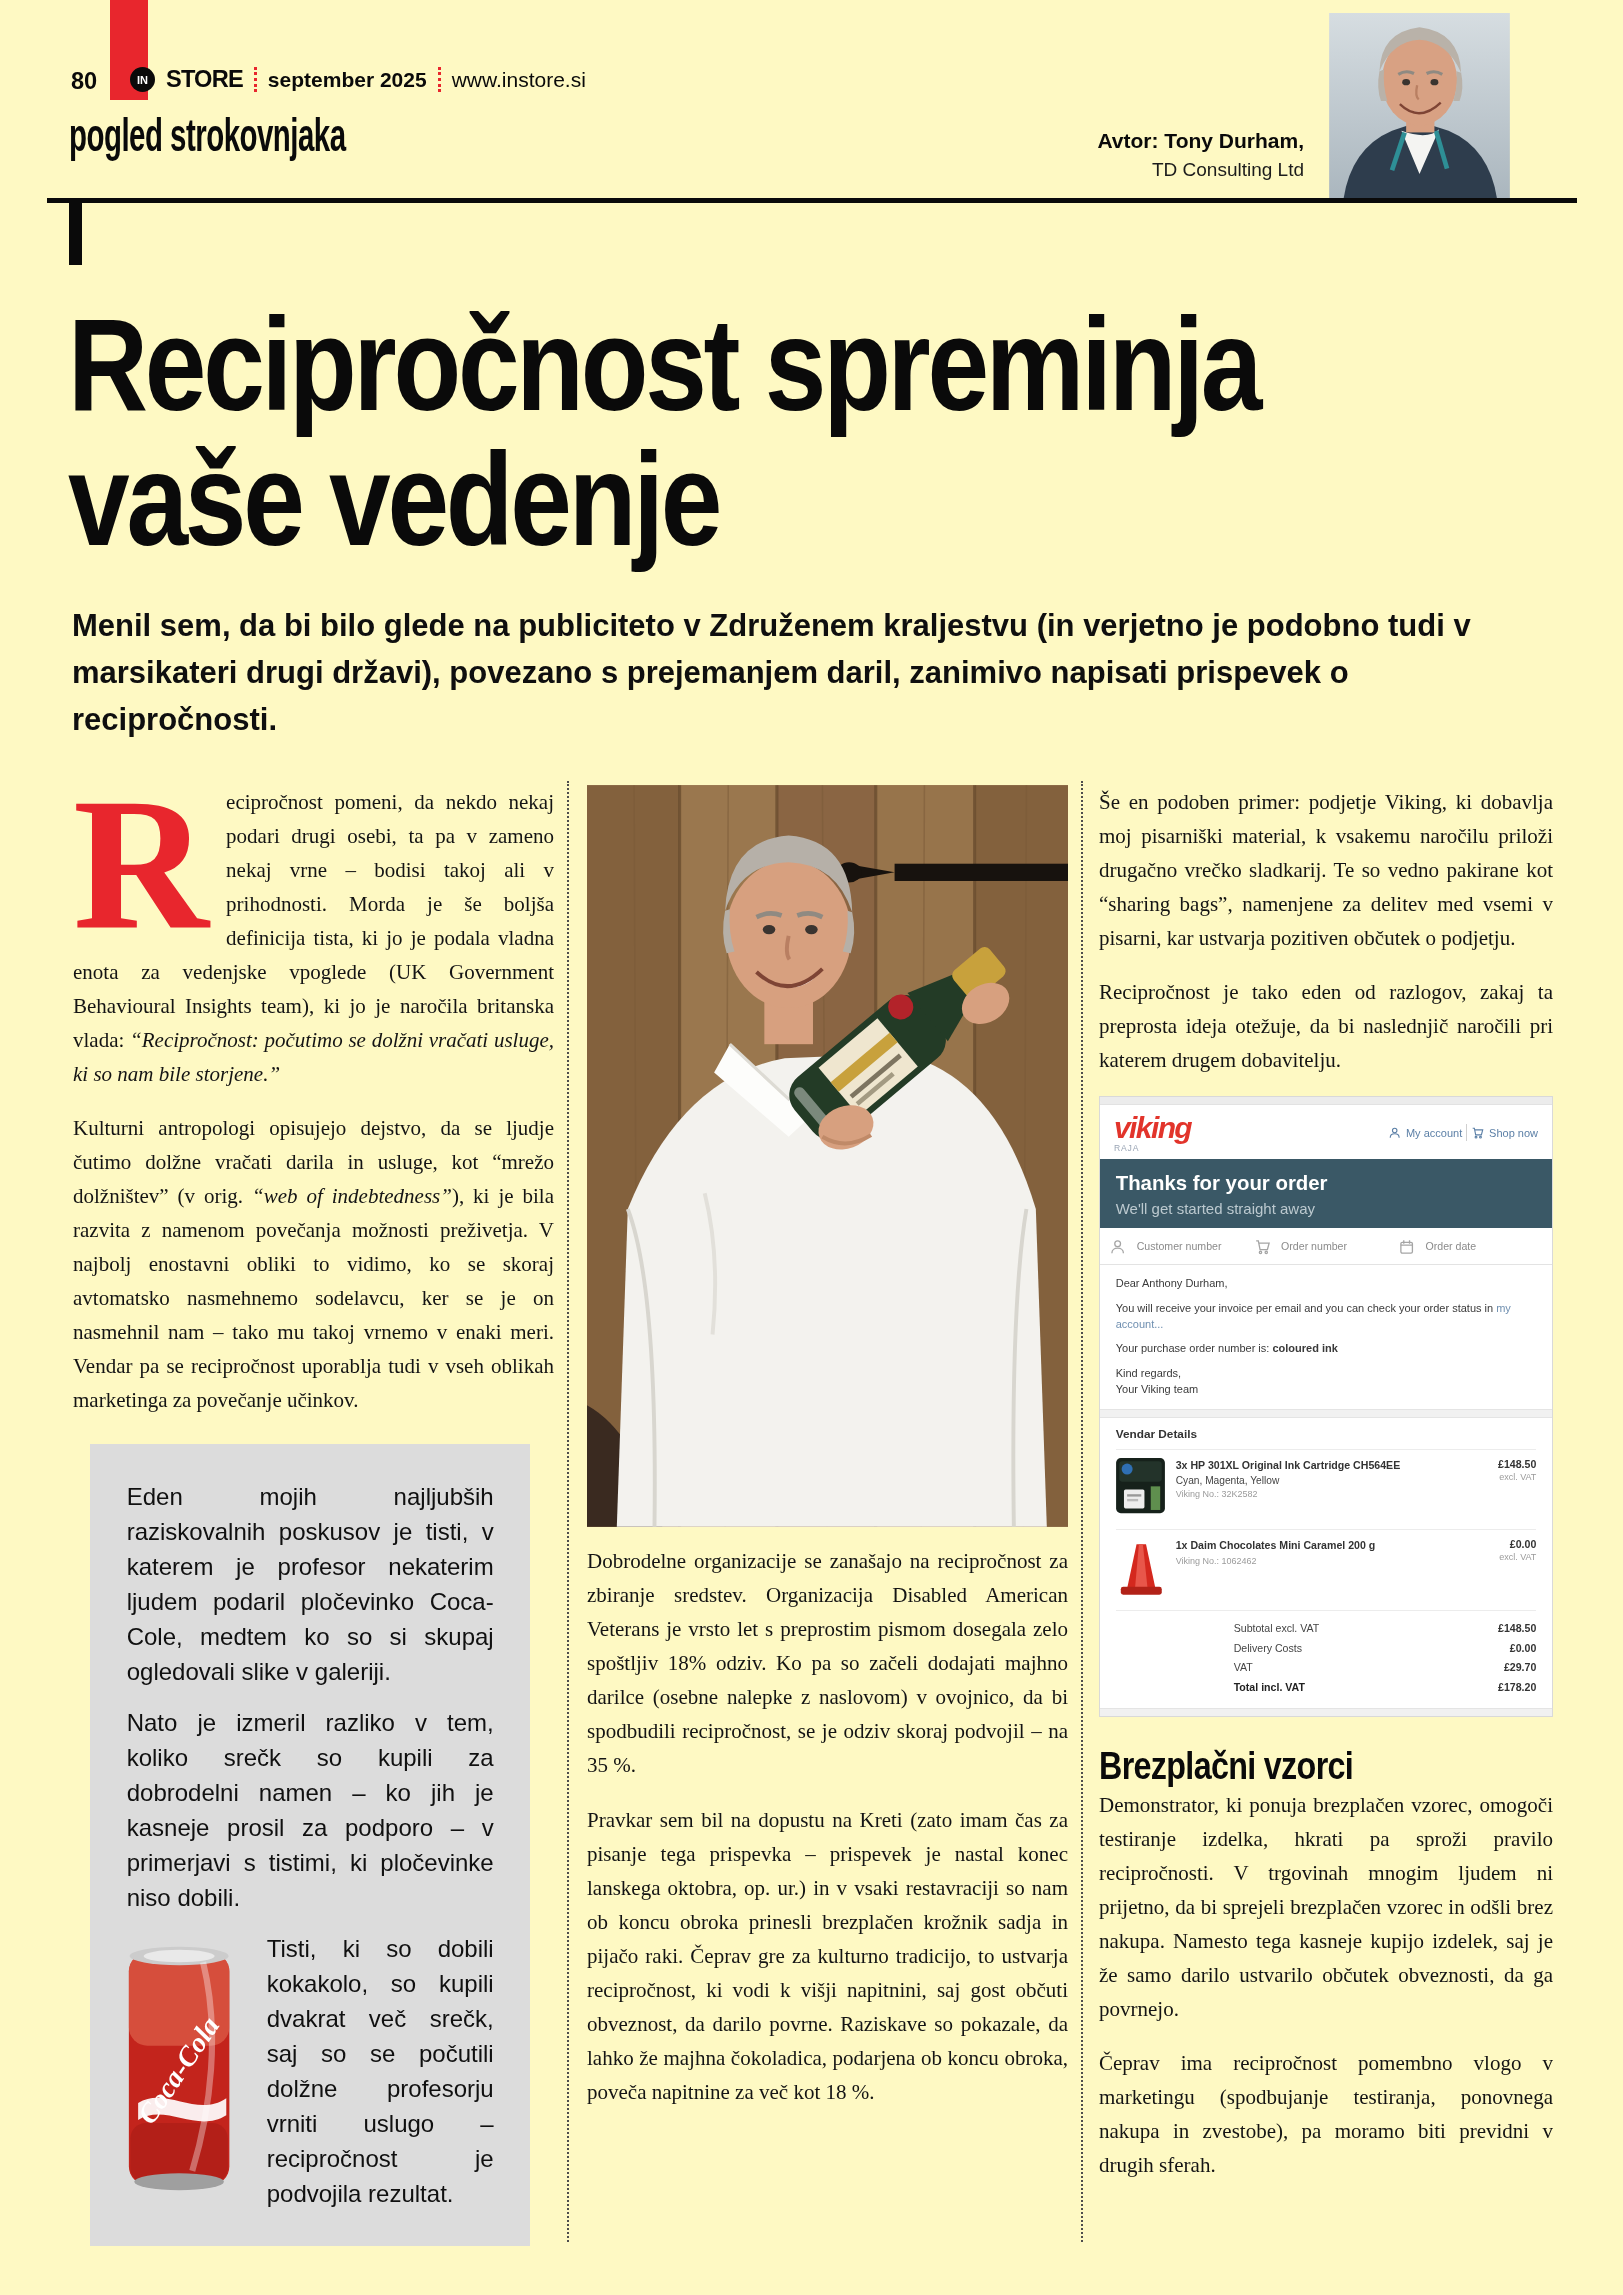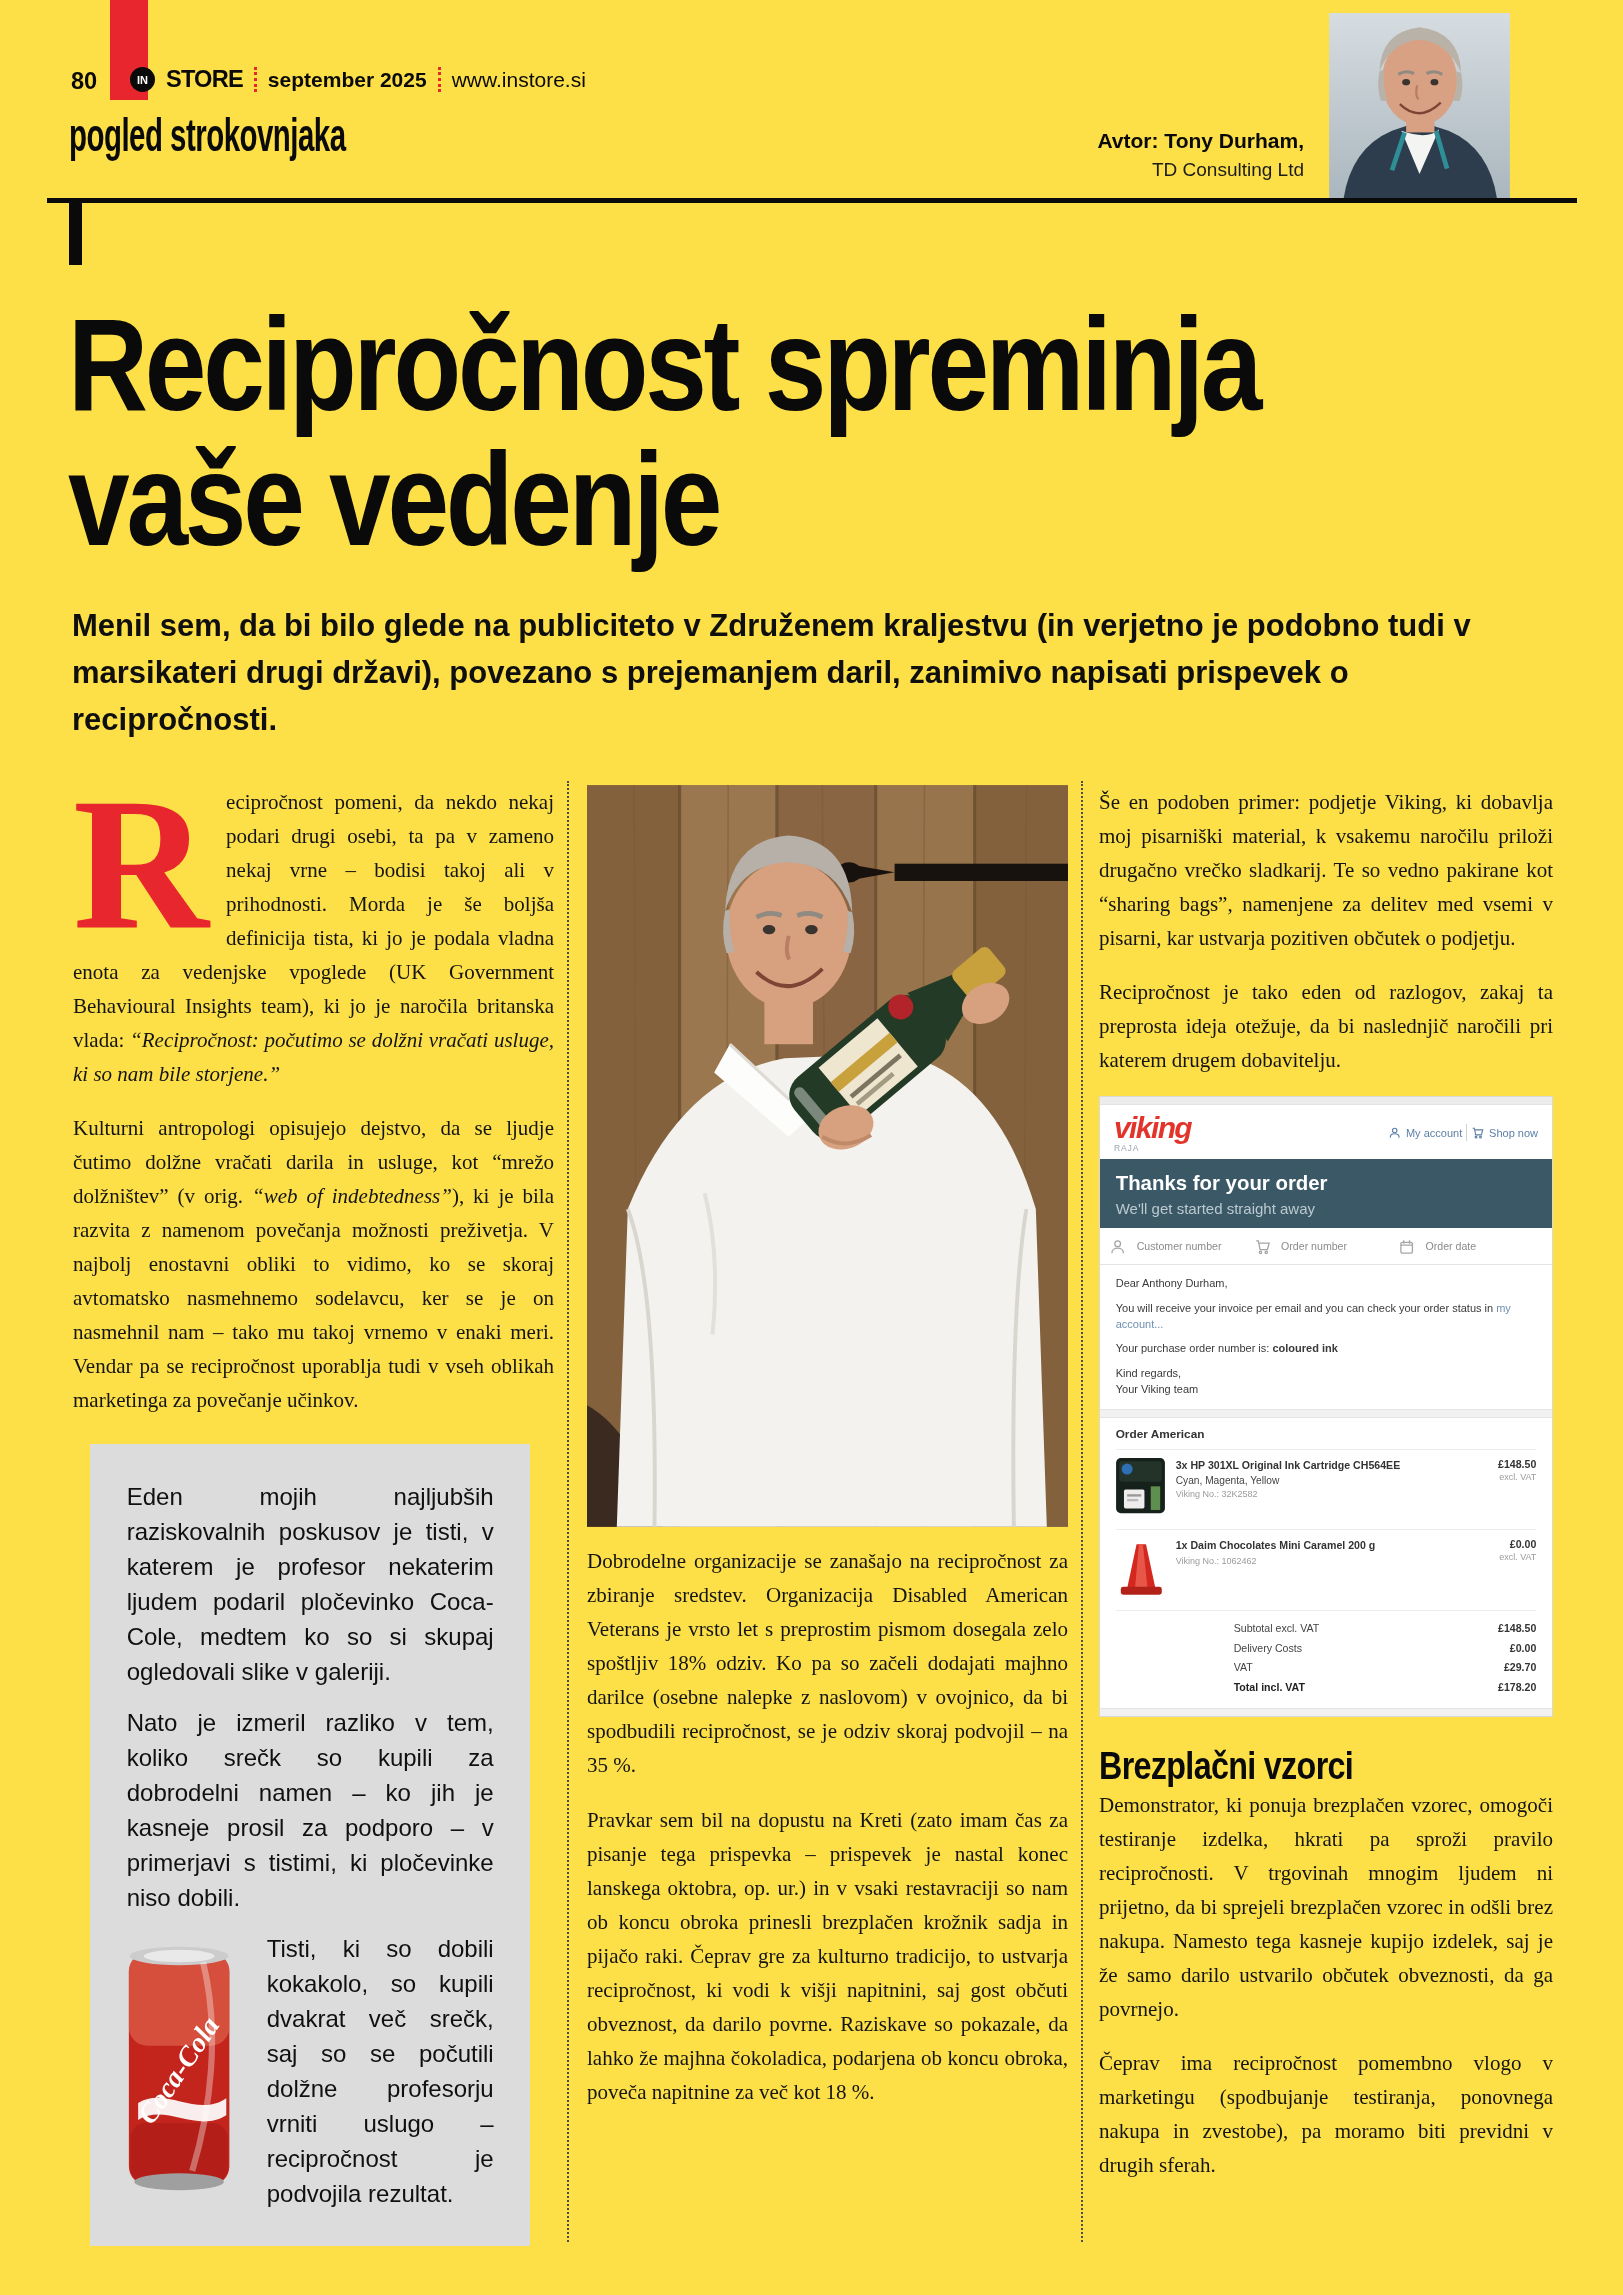--- a/index.html
+++ b/index.html
@@ -1,16 +1,16 @@
 <!DOCTYPE html>
 <html style="font-size:12.6px"><head>
 <meta charset="utf-8">
 <style>
   html,body{margin:0;padding:0;background:#888;}
-  .page{position:relative;width:1623px;height:2295px;background:#fde047;overflow:hidden;
+  .page{position:relative;width:1623px;height:2295px;background:#fef9c3;overflow:hidden;
         font-family:"Liberation Sans",sans-serif;color:#111;}
   .abs{position:absolute;}
 
   
   .pageno{left:71px;top:68px;font-size:23.6px;font-weight:700;color:#0a0a0a;}
   .redbox{left:110px;top:0;width:38px;height:100px;background:#e8262d;}
   .brandrow{left:130px;top:66px;display:flex;align-items:center;gap:11px;}
   .incircle{width:25px;height:25px;border-radius:50%;background:#0a0a0a;color:#fff;
             display:flex;align-items:center;justify-content:center;font-size:11px;font-weight:700;}
   .storeword{font-size:23.6px;font-weight:800;letter-spacing:-0.8px;color:#0a0a0a;}
@@ -321,21 +321,21 @@
         <div class="gap"></div>
         <div><span>You will receive your invoice per email and you can check your order status in </span><span class="r-inlinelink">my account...</span></div>
         <div class="gap"></div>
         <div><span>Your purchase order number is: </span><b>coloured ink</b></div>
         <div class="gap"></div>
         <div>Kind regards,</div>
         <div>Your Viking team</div>
       </div>
       <div class="r-divider"></div>
       <div class="r-details">
-        <div class="r-dtitle">Order American</div>
+        <div class="r-dtitle">Vendar Details</div>
         <div class="r-item">
           <svg width="49" height="63" viewBox="0 0 62 80">
             <rect width="62" height="70" rx="6" fill="#16211b"></rect>
             <rect x="4" y="4" width="54" height="26" rx="4" fill="#23332a"></rect>
             <circle cx="14" cy="14" r="7" fill="#2f6fb3"></circle>
             <rect x="10" y="40" width="26" height="24" rx="2" fill="#ededed"></rect>
             <rect x="14" y="46" width="18" height="3" fill="#999"></rect>
             <rect x="14" y="52" width="14" height="3" fill="#bbb"></rect>
             <rect x="44" y="36" width="12" height="30" fill="#5f8f4e"></rect>
           </svg>

